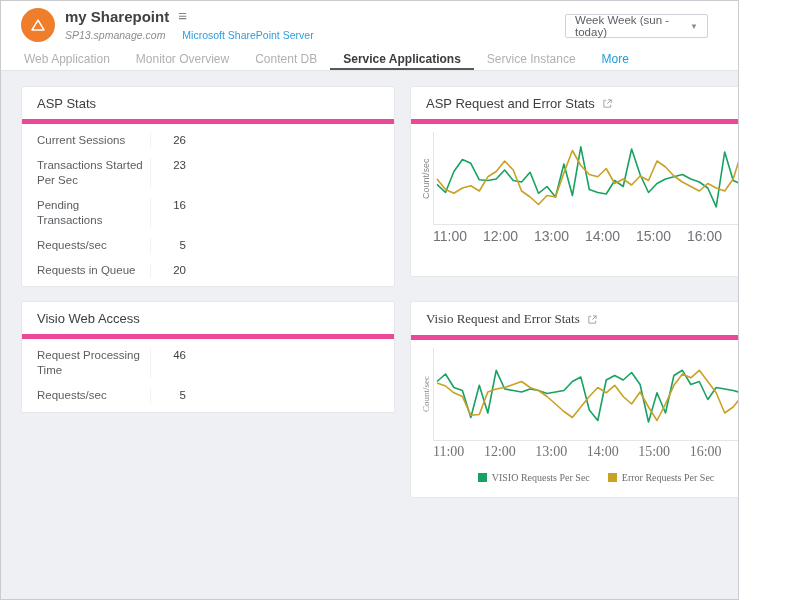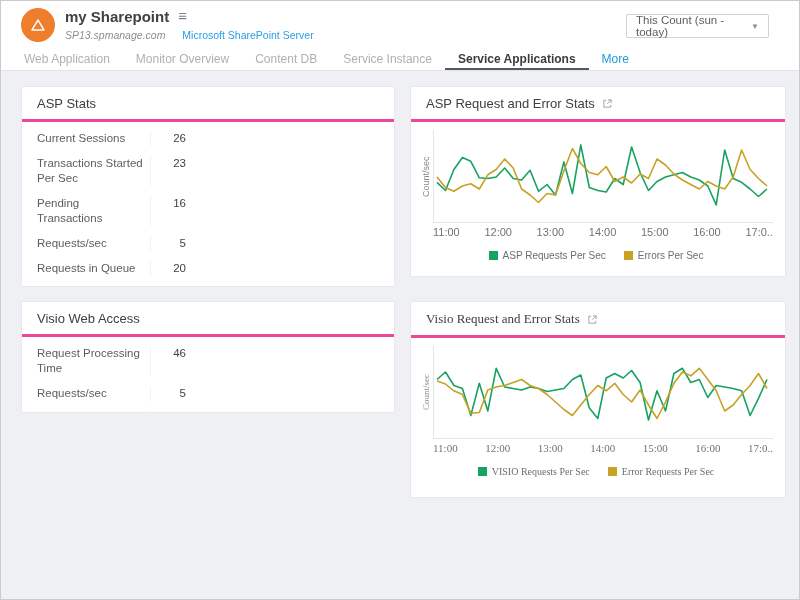--- a/index.html
+++ b/index.html
@@ -1,18 +1,18 @@
 <!DOCTYPE html>
 <html><head>
 <meta charset="utf-8">
 <style>
   * { box-sizing: border-box; margin: 0; padding: 0; }
   html,body { width:800px; height:600px; }
   body { font-family: "Liberation Sans", sans-serif; background:#fff; }
-  .screen { width:800px; height:600px; border:1px solid #c9cbcf; display:flex; flex-direction:column; overflow:hidden; background:#fff; }
+  .screen { width:739px; height:600px; border:1px solid #c9cbcf; display:flex; flex-direction:column; overflow:hidden; background:#fff; }
 
   
   .header { height:48px; background:#fff; position:relative; padding-left:20px; flex:none; }
   .avatar { position:absolute; left:20px; top:7px; width:34px; height:34px; border-radius:50%;
             background:#ee7d2c; display:flex; align-items:center; justify-content:center; }
   .title-block { position:absolute; left:64px; top:6px; }
   .monitor-title { font-size:15px; font-weight:600; color:#3f4245; display:inline-block; }
   .hamburger { display:inline-block; margin-left:9px; color:#7f8387; font-size:15px; vertical-align:1px; cursor:pointer; }
   .subtitle-row { margin-top:3px; font-size:10.5px; }
   .host { color:#8a8e92; margin-right:14px;font-style:italic; }
@@ -26,41 +26,41 @@
   .tabbar { height:22px; border-bottom:1px solid #e2e4e7; display:flex; padding-left:10px; flex:none; background:#fff; }
   .tab { font-size:12px; color:#aeb1b4; padding:0 13px; line-height:20px; cursor:pointer; white-space:nowrap; }
   .tab.active { color:#3a3d40; font-weight:bold; border-bottom:2px solid #55585c; }
   .tab.more { color:#1e9bdc; }
 
   
   .content { flex:1; background:#eef0f4; padding:15px 13px 0 20px; display:flex; overflow:hidden; }
   .col-left  { width:374px; flex:none; margin-right:15px; }
   .col-right { flex:1; }
   .panel { background:#fff; border:1px solid #e6e8eb; border-radius:2px; overflow:hidden; }
-  .panel-title { font-size:13px; color:#3d4043; padding:9px 15px 8px; border-bottom:3px solid #ec4899;
+  .panel-title { font-size:13px; color:#3d4043; padding:9px 15px 8px; border-bottom:5px solid #ec4899;
                  display:flex; align-items:center; gap:7px; }
 
   
   .p-asp   { height:201px; margin-bottom:14px; }
   .p-visio { height:112px; }
   .stat-rows { padding:4px 15px 0; }
   .stat-row { display:grid; grid-template-columns:113px 40px; padding:5px 0; font-size:11.5px; line-height:1.3; }
   .stat-label { color:#5a5e62; padding-right:6px; }
   .stat-value { color:#3f4245; text-align:right; border-left:1px solid #f2f2f3; padding:0 4px 0 6px; }
 
   
   .p-chart1 { height:191px; margin-bottom:24px; }
   .p-chart2 { height:197px;font-family:Liberation Serif, serif; }
   .ext-icon { width:11px; height:11px; flex:none; }
   .chart-body { padding:8px 12px 0 8px; }
   .chart-row { display:flex; }
   .ylabel { width:14px; flex:none; display:flex; align-items:center; justify-content:center;
             font-size:9px; color:#85888c; writing-mode:vertical-rl; transform:rotate(180deg); }
   .plot { flex:1; height:93px; display:block; }
-  .xlabels { margin-left:14px; display:flex; justify-content:space-between; font-size:11px;
+  .xlabels { margin-left:14px; display:flex; justify-content:space-between; font-size:14px;
              color:#6f7276; padding-top:3px; }
   .legend { display:flex; justify-content:center; gap:18px; margin-top:12px; font-size:10px; color:#6b6e72; }
   .legend-item { display:flex; align-items:center; gap:5px; }
   .legend-sq { width:9px; height:9px; display:inline-block; flex:none; }
 </style>
 </head>
 <body>
 
 <div class="screen">
 
@@ -71,31 +71,31 @@
       </svg>
     </div>
     <div class="title-block">
       <span class="monitor-title">my Sharepoint</span><span class="hamburger">≡</span>
       <div class="subtitle-row">
         <span class="host">SP13.spmanage.com</span>
         <a class="server-link">Microsoft SharePoint Server</a>
       </div>
     </div>
     <div class="range-select">
-      <span>This Count (sun - today)</span>
+      <span>Week Week (sun - today)</span>
       <span class="caret">▼</span>
     </div>
   </div>
 
   <div class="tabbar">
     <div class="tab">Web Application</div>
     <div class="tab">Monitor Overview</div>
     <div class="tab">Content DB</div>
+    <div class="tab active">Service Applications</div>
     <div class="tab">Service Instance</div>
-    <div class="tab active">Service Applications</div>
     <div class="tab more">More</div>
   </div>
 
   <div class="content">
 
     <div class="col-left">
 
       <div class="panel p-asp">
         <div class="panel-title">ASP Stats</div>
         <div class="stat-rows">
@@ -167,30 +167,20 @@
               </svg>
           </div>
           <div class="xlabels">
               <span>11:00</span>
               <span>12:00</span>
               <span>13:00</span>
               <span>14:00</span>
               <span>15:00</span>
               <span>16:00</span>
               <span>17:0..</span>
-            </div>
-          <div class="legend">
-              <span class="legend-item">
-                <span class="legend-sq" style="background: rgb(23, 162, 97);"></span>
-                <span>ASP Requests Per Sec</span>
-              </span>
-              <span class="legend-item">
-                <span class="legend-sq" style="background: rgb(200, 161, 37);"></span>
-                <span>Errors Per Sec</span>
-              </span>
             </div>
         </div>
       </div>
 
       <div class="panel p-chart2">
         <div class="panel-title">
           <span>Visio Request and Error Stats</span>
           <svg class="ext-icon" viewBox="0 0 12 12">
             <path d="M4.5 2.5 H2 V10 H9.5 V7.5" fill="none" stroke="#9a9da1" stroke-width="1"></path>
             <path d="M6.5 2 H10 V5.5 M10 2 L5.8 6.2" fill="none" stroke="#9a9da1" stroke-width="1"></path>

